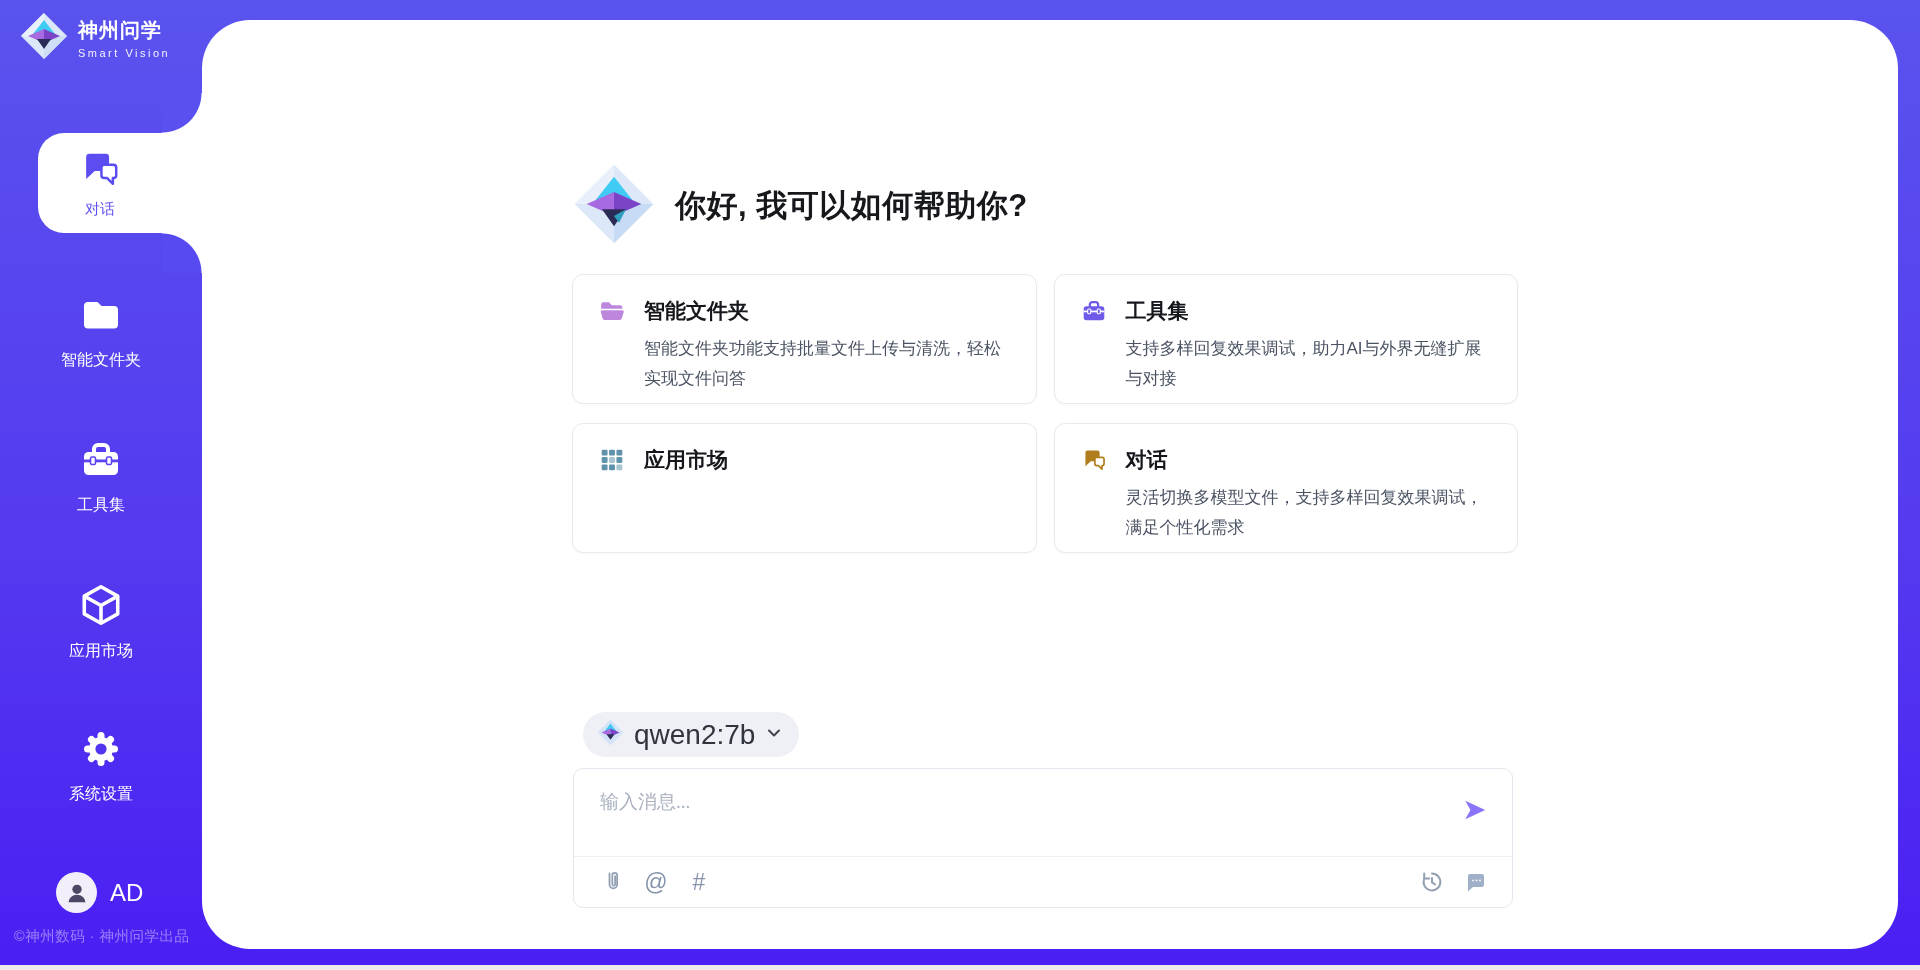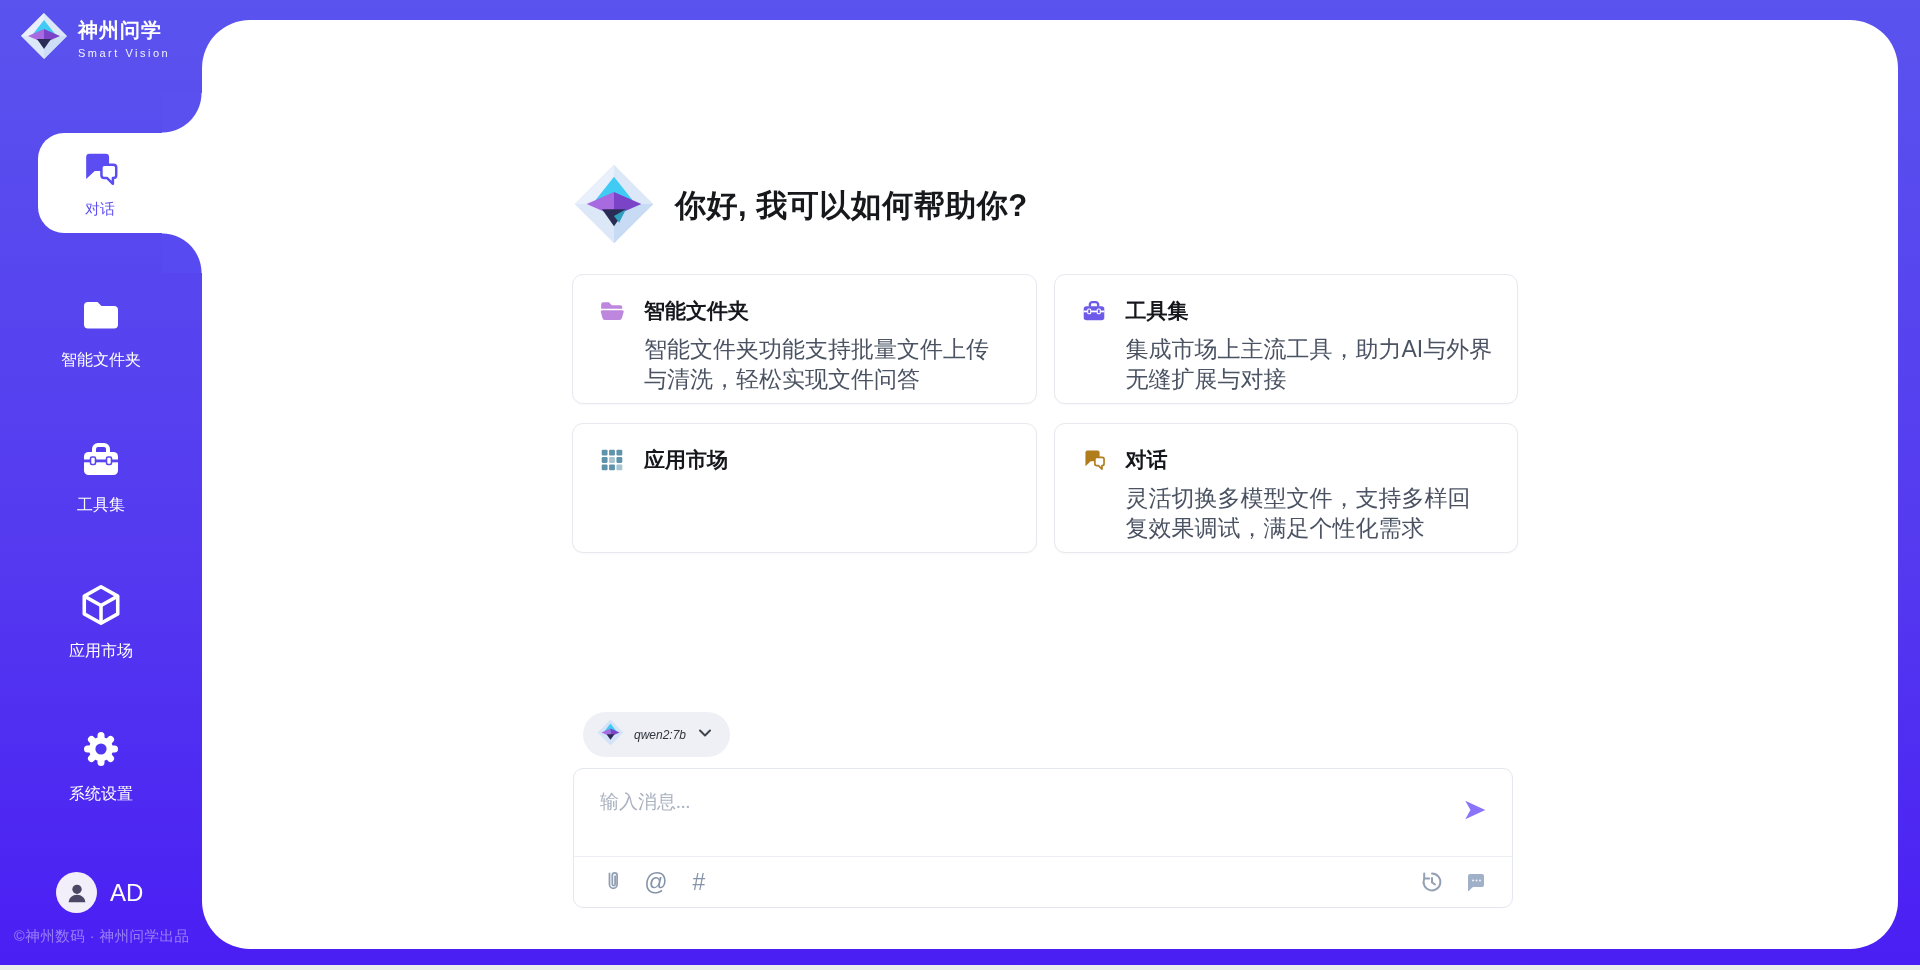--- a/index.html
+++ b/index.html
@@ -44,26 +44,26 @@
   .greeting h1 { font-size:31px; font-weight:bold; color:#17181c; letter-spacing:.5px; }
   .cards { position:absolute; left:572px; top:274px; width:946px; display:grid;
            grid-template-columns:1fr 1fr; column-gap:17px; row-gap:19px; }
   .card {
     background:#fff; border:1.5px solid #e7e9ef; border-radius:11px; height:130px;
     padding:22px 24px 0 26px; display:flex; gap:19px; cursor:pointer;
     box-shadow:0 1px 2px rgba(20,20,60,.03);
   }
   .card .cicon { width:26px; flex:0 0 26px; margin-top:1px; }
   .card h2 { font-size:21px; font-weight:bold; color:#15171c; margin-bottom:9px; }
-  .card p { font-size:23px; color:#4b5363; line-height:30px; }
+  .card p { font-size:17px; color:#4b5363; line-height:30px; }
   .model-pill {
     position:absolute; left:583px; top:712px; height:45px; padding:0 16px 0 14px;
     background:#eef0f5; border-radius:23px; display:flex; align-items:center; gap:10px; cursor:pointer;
   }
-  .model-pill .mname { font-size:12px; color:#30343c;font-style:italic; }
+  .model-pill .mname { font-size:28px; color:#30343c; }
   .composer {
     position:absolute; left:573px; top:768px; width:940px; height:140px;
     background:#fff; border:1.5px solid #e4e7ed; border-radius:10px;
   }
   .composer textarea {
     position:absolute; left:0; top:0; width:100%; height:86px; border:none; outline:none; resize:none;
     padding:20px 70px 0 26px; font-family:Liberation Serif, serif; font-size:19px; color:#333; background:transparent;
   }
   .composer textarea::placeholder { color:#aab2c0; }
   .send-btn { position:absolute; right:24px; top:28px; width:26px; height:26px; cursor:pointer; }
@@ -211,21 +211,21 @@
       <svg width="26" height="26" viewBox="0 0 24 24">
         <path d="M8.2,8 v-2 a2.2,2.2 0 0 1 2.2,-2.2 h3.2 a2.2,2.2 0 0 1 2.2,2.2 v2" fill="none" stroke="#6d5ae8" stroke-width="2.2"></path>
         <rect x="2.5" y="7.5" width="19" height="13" rx="2.5" fill="#6d5ae8"></rect>
         <rect x="2.5" y="11.6" width="19" height="1.6" fill="#ffffff"></rect>
         <rect x="6.2" y="10.2" width="2.8" height="4.4" rx="0.9" fill="#6d5ae8" stroke="#ffffff" stroke-width="1"></rect>
         <rect x="15" y="10.2" width="2.8" height="4.4" rx="0.9" fill="#6d5ae8" stroke="#ffffff" stroke-width="1"></rect>
       </svg>
     </span>
     <div>
       <h2>工具集</h2>
-      <p>集成市场上主流工具，助力AI与外界无缝扩展与对接</p>
+      <p>支持多样回复效果调试，助力AI与外界无缝扩展与对接</p>
     </div>
   </div>
 
   <div class="card">
     <span class="cicon">
       <svg width="26" height="26" viewBox="0 0 24 24" fill="#5f93ab">
         <rect x="2.5" y="2.5" width="5.4" height="5.4" rx="1"></rect>
         <rect x="9.3" y="2.5" width="5.4" height="5.4" rx="1"></rect>
         <rect x="16.1" y="2.5" width="5.4" height="5.4" rx="1"></rect>
         <rect x="2.5" y="9.3" width="5.4" height="5.4" rx="1"></rect>

